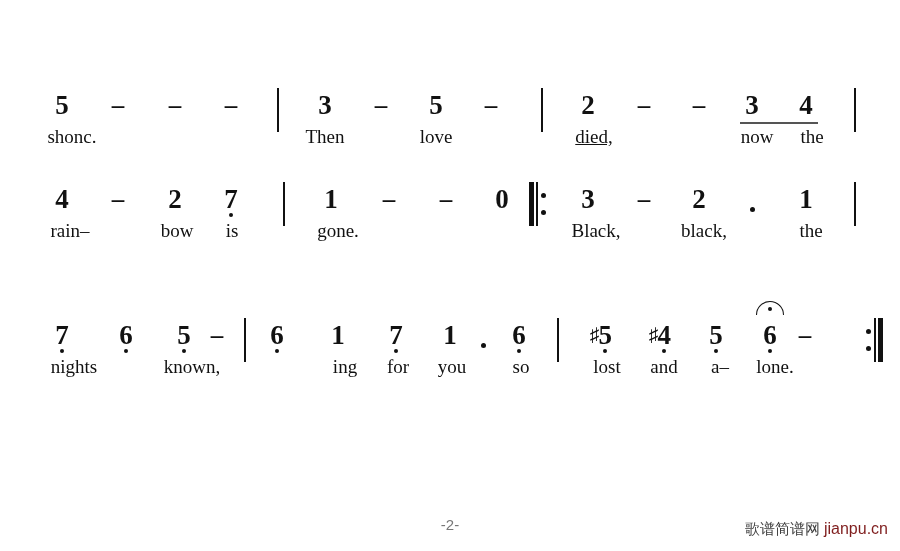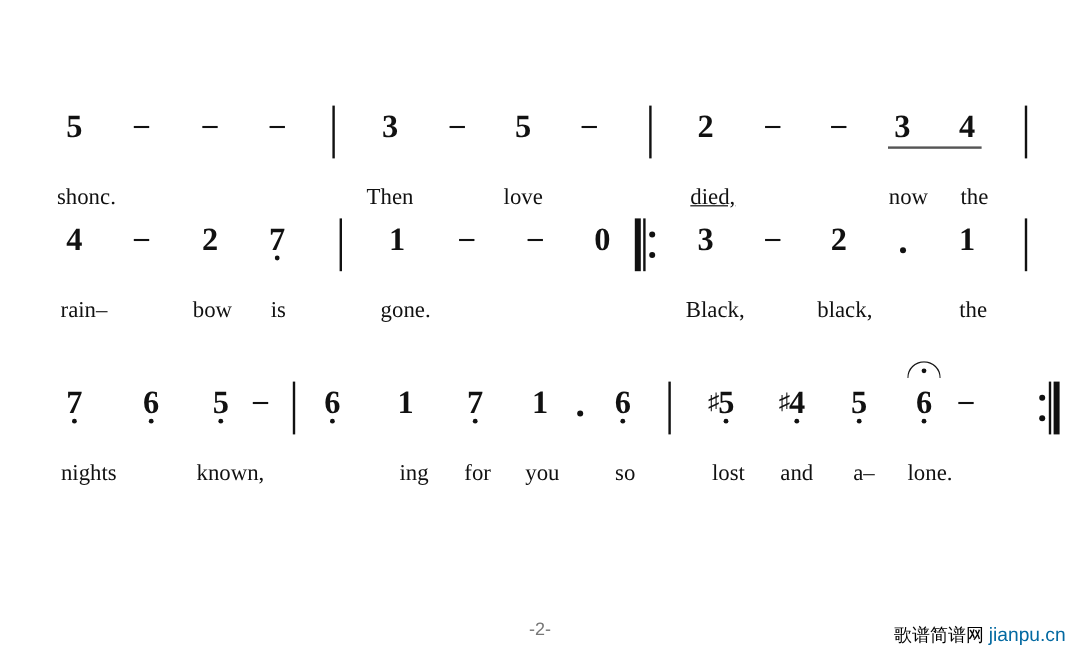--- a/index.html
+++ b/index.html
@@ -32,21 +32,21 @@
     width: 900px;
     height: 100px;
   }
   .system .notes-row {
     position: absolute;
     left: 0; top: 0;
     width: 900px; height: 60px;
   }
   .system .lyrics-row {
     position: absolute;
-    left: 0; top: 64px;
+    left: 0; top: 36px;
     width: 776px; height: 40px;
   }
 
   
   .note {
     position: absolute;
     top: 0;
     width: 40px;
     margin-left: -20px;          
     text-align: center;
@@ -207,26 +207,26 @@
   #watermark {
     position: absolute;
     right: 12px;
     top: 519px;
     font-size: 16px;
     line-height: 20px;
     white-space: nowrap;
   }
   #watermark .cn {
     font-family: "DejaVu Sans", sans-serif;
-    color: #000000;
+    color: #404040;
     font-size: 15px;
   }
   #watermark .en {
     font-family: "Liberation Sans", sans-serif;
-    color: #0369a1;
+    color: #7f1d1d;
     font-size: 16px;
     margin-left: 4px;
   }
 </style>
 </head>
 <body>
 
 <div id="sheet">
     <div class="system" style="top: 88px;">
       <div class="notes-row">

